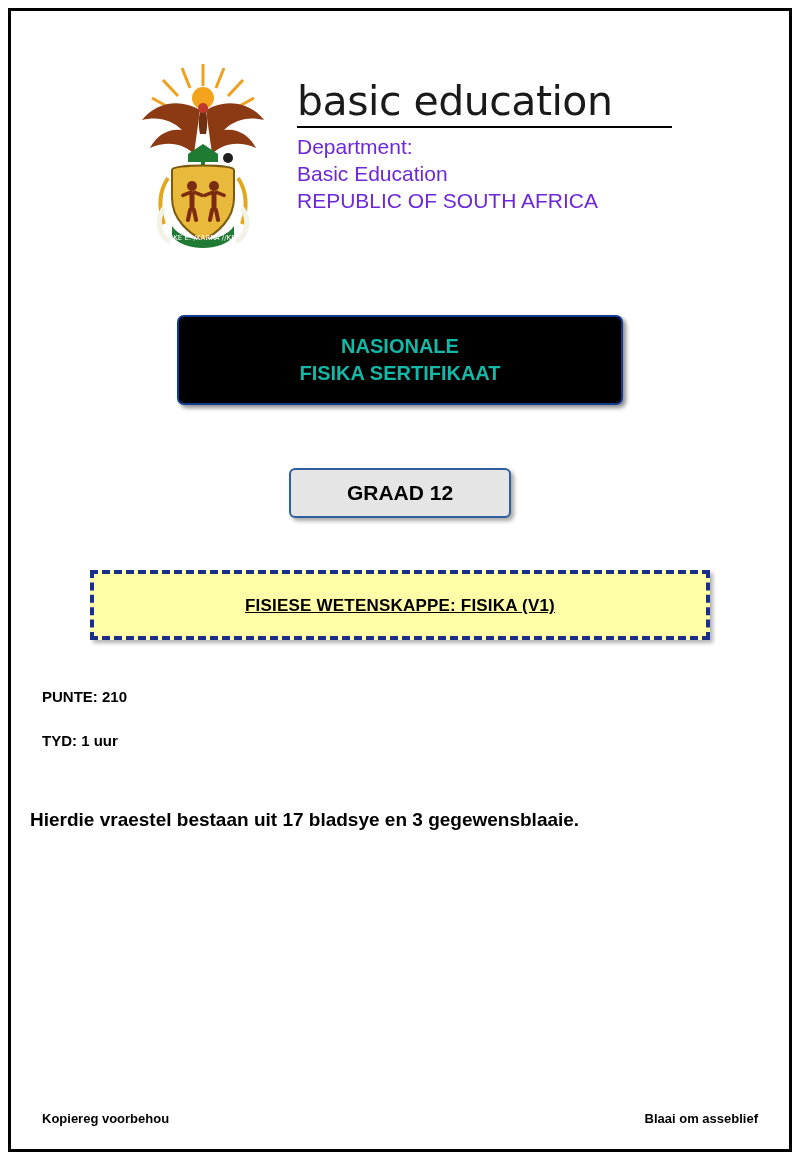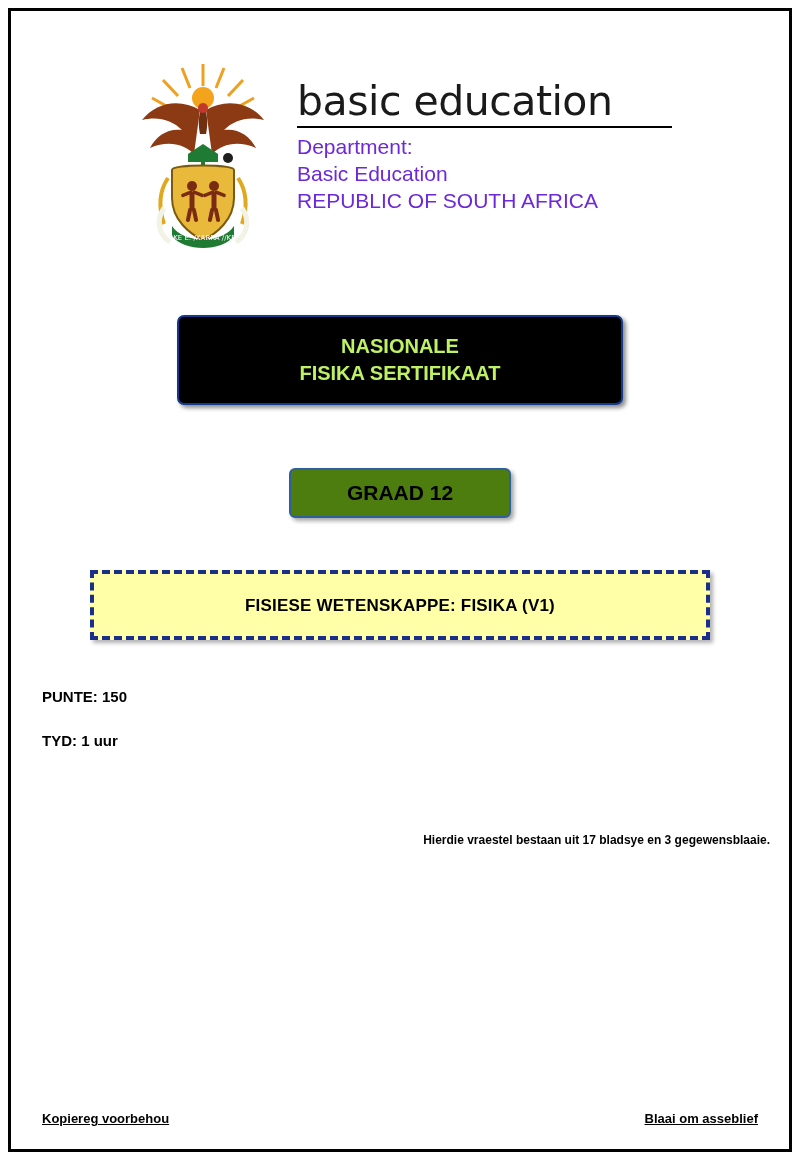--- a/index.html
+++ b/index.html
@@ -78,38 +78,38 @@
   
   .nsc-wrap {
     display: flex;
     justify-content: center;
     margin-top: 62px;
   }
   .nsc-box {
     background: #000000;
     border: 2px solid #123a8f;
     border-radius: 7px;
-    color: #bef264;
+    color: #14b8a6;
     text-align: center;
     font-weight: bold;
     font-size: 20px;
     line-height: 1.35;
     padding: 16px 56px;
     box-shadow: 3px 3px 4px rgba(0,0,0,0.45);
     min-width: 330px;
   }
 
   
   .grade-wrap {
     display: flex;
     justify-content: center;
     margin-top: 63px;
   }
   .grade-box {
-    background: #4d7c0f;
+    background: #e5e5e5;
     border: 2px solid #2f5f9e;
     border-radius: 6px;
     font-weight: bold;
     font-size: 21px;
     padding: 11px 56px;
     text-align: center;
     box-shadow: 3px 3px 4px rgba(0,0,0,0.35);
   }
 
   
@@ -119,20 +119,21 @@
     margin-top: 52px;
   }
   .subject-box {
     background: #ffffa8;
     border: 4px dashed #1b2f8a;
     text-align: center;
     padding: 22px 40px 20px 40px;
     width: 620px;
     box-sizing: border-box;
     box-shadow: 3px 3px 4px rgba(0,0,0,0.3);
+    text-decoration: underline;
   }
   .subject-line1 {
     font-weight: bold;
     font-size: 17px;
     letter-spacing: 0.2px;
   }
   .subject-line2 {
     font-weight: bold;
     font-size: 17px;
     margin-top: 24px;
@@ -144,37 +145,36 @@
     margin-left: 12px;
   }
   .meta-row {
     font-weight: bold;
     font-size: 15px;
     margin-bottom: 27px;
   }
 
   
   .note {
-    text-align: right;
-    font-weight: bold;
-    font-size: 12px;
-    margin-top: 84px;
+    text-align: left;
+    font-weight: bold;
+    font-size: 19px;
+    margin-top: 60px;
   }
 
   
   .footer {
     position: absolute;
     left: 12px;
     right: 12px;
     bottom: 6px;
     display: flex;
     justify-content: space-between;
     font-size: 13px;
     font-weight: bold;
-    text-decoration: underline;
   }
 </style>
 </head>
 <body>
 
 <div class="page">
   <div class="page-border"></div>
 
   <div class="content">
 
@@ -252,21 +252,21 @@
       <div class="grade-box">GRAAD 12</div>
     </div>
 
     <div class="subject-wrap">
       <div class="subject-box">
         <div class="subject-line1">FISIESE WETENSKAPPE:  FISIKA (V1)</div>
       </div>
     </div>
 
     <div class="meta">
-      <div class="meta-row">PUNTE:  150</div>
+      <div class="meta-row">PUNTE:  210</div>
       <div class="meta-row">TYD:  1 uur</div>
     </div>
 
     <div class="note">Hierdie vraestel bestaan uit 17 bladsye en 3 gegewensblaaie.</div>
 
     <div class="footer">
       <div>Kopiereg voorbehou</div>
       <div>Blaai om asseblief</div>
     </div>
 

